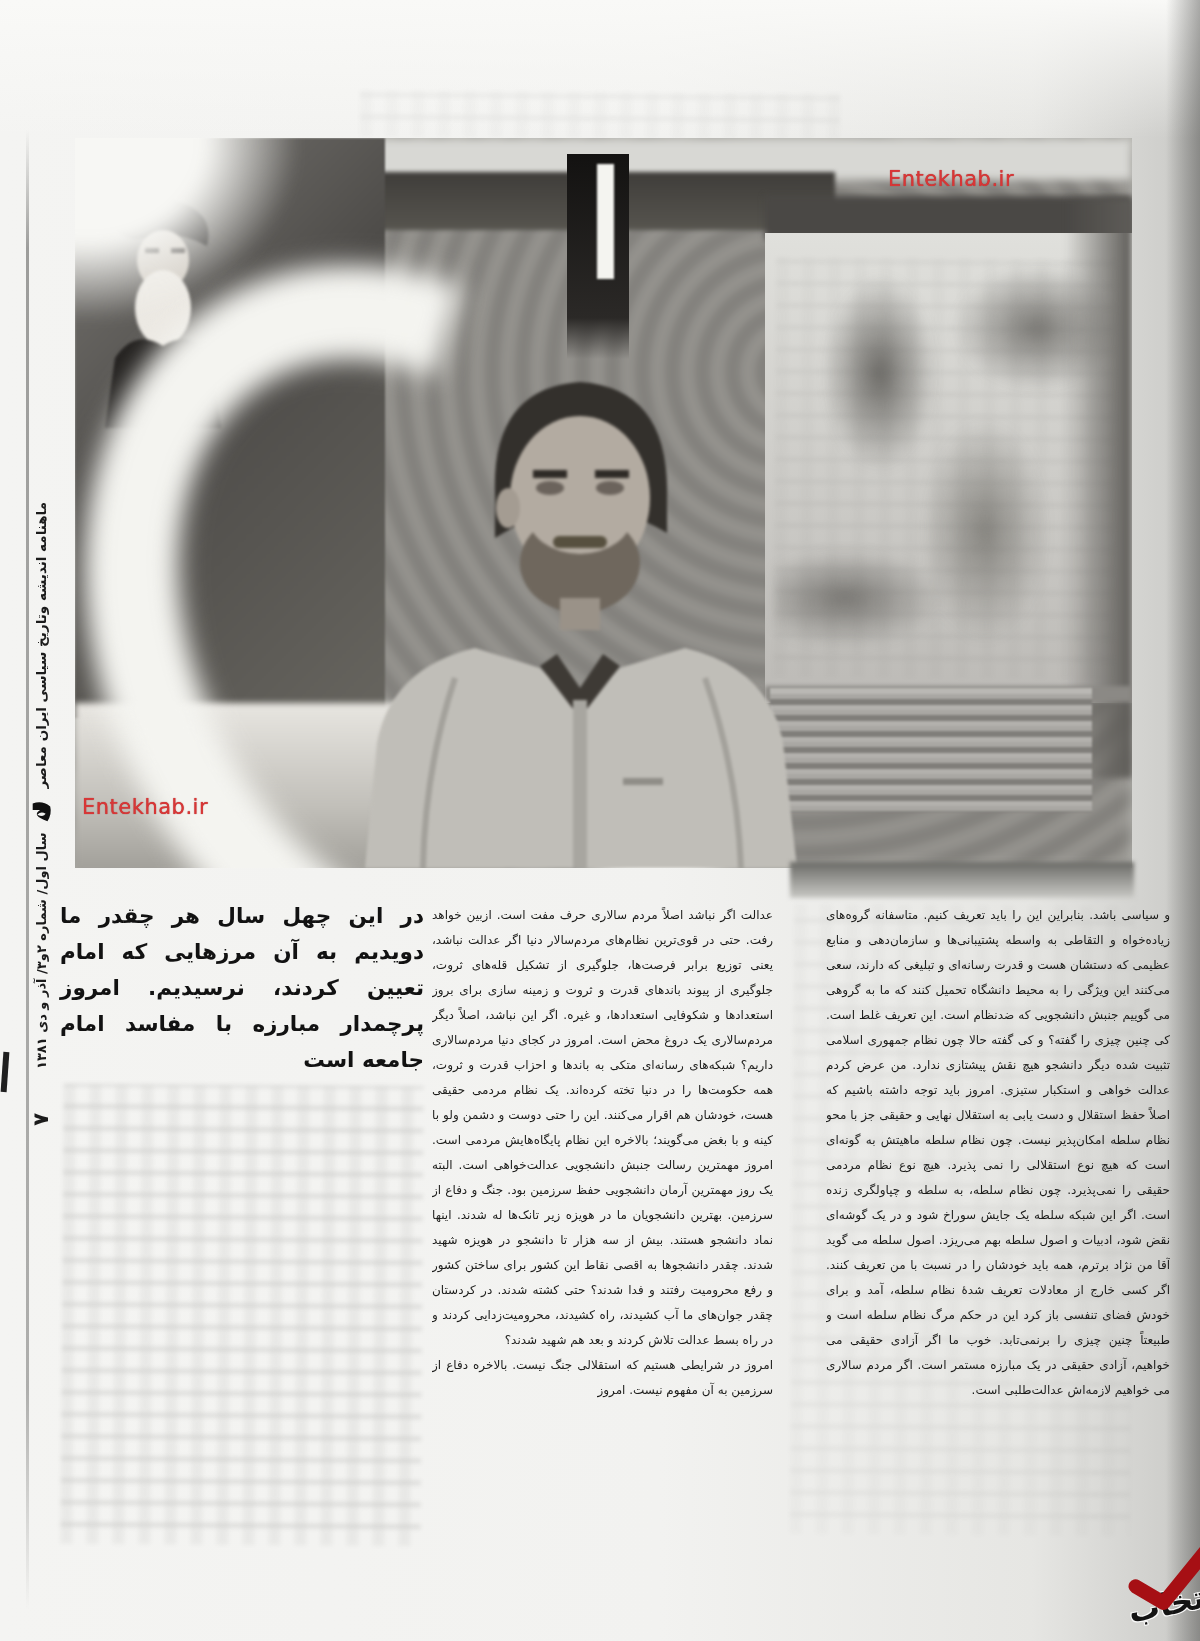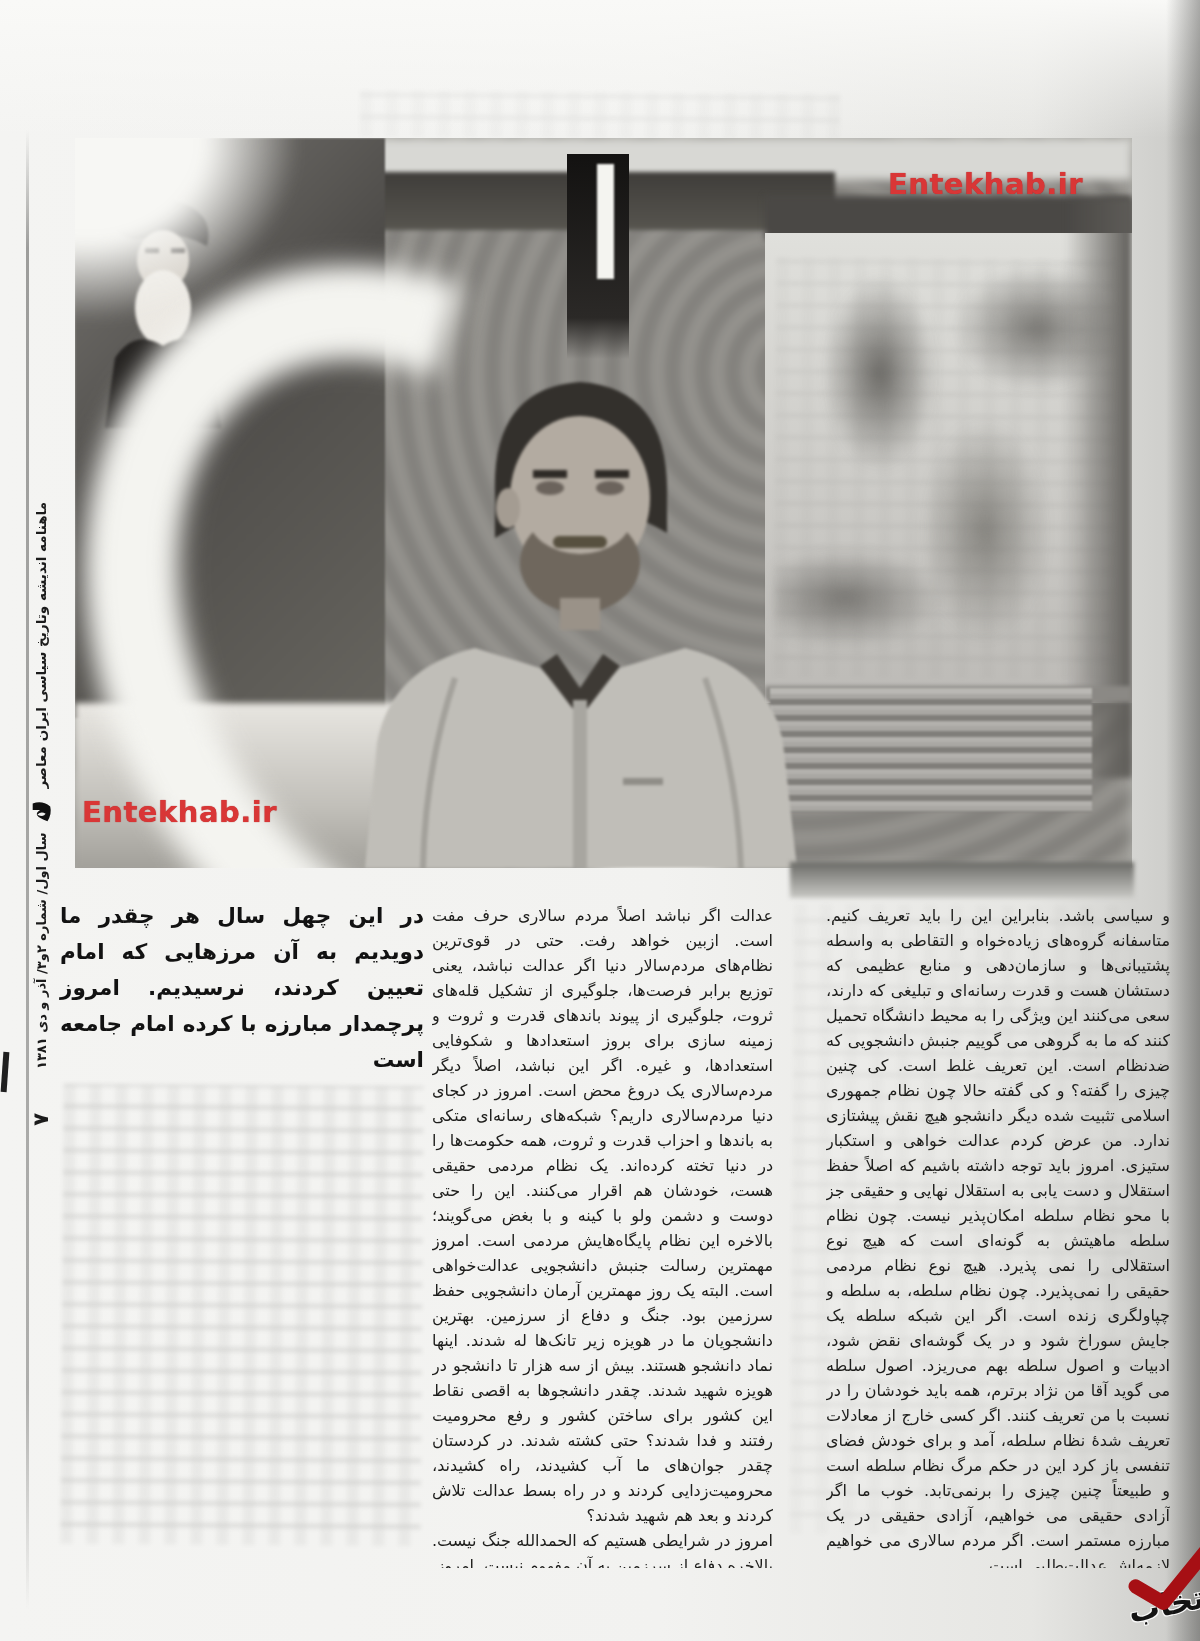--- a/index.html
+++ b/index.html
@@ -56,26 +56,26 @@
   .photo-extra{position:absolute;left:790px;top:862px;width:344px;height:36px;
     background:linear-gradient(180deg,#6a6a66,#c9c9c5);filter:blur(2px);}
 
   
   .bleed{position:absolute;opacity:.28;filter:blur(2px);transform:rotate(.4deg);
     background:repeating-linear-gradient(0deg, rgba(100,100,98,0) 0 17px, rgba(100,100,98,.5) 17px 22px),
                repeating-linear-gradient(90deg, rgba(100,100,98,.25) 0 12px, rgba(100,100,98,0) 12px 26px);}
   .bleed.light{opacity:.12;}
 
   
-  .wm{position:absolute;color:#d93636;font-weight:700;font-size:29px;letter-spacing:.5px;text-shadow:0 0 1px #a52525;}
+  .wm{position:absolute;color:#d93636;font-weight:400;font-size:21px;letter-spacing:.5px;text-shadow:0 0 1px #a52525;}
   .wm-top{left:888px;top:167px;}
   .wm-mid{left:82px;top:795px;}
   .quote{position:absolute;left:60px;top:898px;width:364px;direction:rtl;text-align:justify;
     font-size:21.5px;font-weight:700;line-height:36px;color:#121212;}
-  .col{position:absolute;direction:rtl;text-align:justify;font-size:16px;line-height:25px;color:#1d1d1b;}
+  .col{position:absolute;direction:rtl;text-align:justify;font-size:12px;line-height:25px;color:#1d1d1b;}
   .col p{margin:0;}
   .col-middle{left:432px;top:903px;width:341px;height:665px;overflow:hidden;}
   .col-right{left:826px;top:903px;width:344px;height:665px;overflow:hidden;}
 
   
   .spine{position:absolute;left:28px;top:1092px;width:590px;height:26px;
     transform:rotate(-90deg);transform-origin:top left;
     display:flex;align-items:center;direction:rtl;gap:10px;color:#1b1b1b;white-space:nowrap;}
   .spine-title{font-size:13.5px;font-weight:700;}
   .spine-issue{font-size:13px;font-weight:700;}
@@ -148,25 +148,25 @@
       <path d="M400 330 Q432 420 436 520" stroke="#a3a19b" stroke-width="6" fill="none"></path>
       <rect x="318" y="430" width="40" height="7" fill="#8f8d87"></rect>
     </svg>
     <div class="bleed light" style="left:700px;top:120px;width:340px;height:420px;"></div>
   </div>
   <div class="photo-extra"></div>
 
   <div class="wm wm-top">Entekhab.ir</div>
   <div class="wm wm-mid">Entekhab.ir</div>
 
-  <div class="quote">در این چهل سال هر چقدر ما دویدیم به آن مرزهایی که امام تعیین کردند، نرسیدیم. امروز پرچمدار مبارزه با کرده امام جامعه است</div>
+  <div class="quote">در این چهل سال هر چقدر ما دویدیم به آن مرزهایی که امام تعیین کردند، نرسیدیم. امروز پرچمدار مبارزه با مفاسد امام جامعه است</div>
 
   <div class="col col-middle">
     <p>عدالت اگر نباشد اصلاً مردم سالاری حرف مفت است. ازبین خواهد رفت. حتی در قوی‌ترین نظام‌های مردم‌سالار دنیا اگر عدالت نباشد، یعنی توزیع برابر فرصت‌ها، جلوگیری از تشکیل قله‌های ثروت، جلوگیری از پیوند باندهای قدرت و ثروت و زمینه سازی برای بروز استعدادها و شکوفایی استعدادها، و غیره. اگر این نباشد، اصلاً دیگر مردم‌سالاری یک دروغ محض است. امروز در کجای دنیا مردم‌سالاری داریم؟ شبکه‌های رسانه‌ای متکی به باندها و احزاب قدرت و ثروت، همه حکومت‌ها را در دنیا تخته کرده‌اند. یک نظام مردمی حقیقی هست، خودشان هم اقرار می‌کنند. این را حتی دوست و دشمن ولو با کینه و با بغض می‌گویند؛ بالاخره این نظام پایگاه‌هایش مردمی است. امروز مهمترین رسالت جنبش دانشجویی عدالت‌خواهی است. البته یک روز مهمترین آرمان دانشجویی حفظ سرزمین بود. جنگ و دفاع از سرزمین. بهترین دانشجویان ما در هویزه زیر تانک‌ها له شدند. اینها نماد دانشجو هستند. بیش از سه هزار تا دانشجو در هویزه شهید شدند. چقدر دانشجوها به اقصی نقاط این کشور برای ساختن کشور و رفع محرومیت رفتند و فدا شدند؟ حتی کشته شدند. در کردستان چقدر جوان‌های ما آب کشیدند، راه کشیدند، محرومیت‌زدایی کردند و در راه بسط عدالت تلاش کردند و بعد هم شهید شدند؟</p>
-    <p>امروز در شرایطی هستیم که الحمدالله جنگ نیست. بالاخره دفاع از سرزمین به آن مفهوم نیست. امروز</p>
+    <p>امروز در شرایطی هستیم که استقلالی جنگ نیست. بالاخره دفاع از سرزمین به آن مفهوم نیست. امروز</p>
   </div>
   <div class="col col-right">
     <p>و سیاسی باشد. بنابراین این را باید تعریف کنیم. متاسفانه گروه‌های زیاده‌خواه و التقاطی به واسطه پشتیبانی‌ها و سازمان‌دهی و منابع عظیمی که دستشان هست و قدرت رسانه‌ای و تبلیغی که دارند، سعی می‌کنند این ویژگی را به محیط دانشگاه تحمیل کنند که ما به گروهی می گوییم جنبش دانشجویی که ضدنظام است. این تعریف غلط است. کی چنین چیزی را گفته؟ و کی گفته حالا چون نظام جمهوری اسلامی تثبیت شده دیگر دانشجو هیچ نقش پیشتازی ندارد. من عرض کردم عدالت خواهی و استکبار ستیزی. امروز باید توجه داشته باشیم که اصلاً حفظ استقلال و دست یابی به استقلال نهایی و حقیقی جز با محو نظام سلطه امکان‌پذیر نیست. چون نظام سلطه ماهیتش به گونه‌ای است که هیچ نوع استقلالی را نمی پذیرد. هیچ نوع نظام مردمی حقیقی را نمی‌پذیرد. چون نظام سلطه، به سلطه و چپاولگری زنده است. اگر این شبکه سلطه یک جایش سوراخ شود و در یک گوشه‌ای نقض شود، ادبیات و اصول سلطه بهم می‌ریزد. اصول سلطه می گوید آقا من نژاد برترم، همه باید خودشان را در نسبت با من تعریف کنند. اگر کسی خارج از معادلات تعریف شدهٔ نظام سلطه، آمد و برای خودش فضای تنفسی باز کرد این در حکم مرگ نظام سلطه است و طبیعتاً چنین چیزی را برنمی‌تابد. خوب ما اگر آزادی حقیقی می خواهیم، آزادی حقیقی در یک مبارزه مستمر است. اگر مردم سالاری می خواهیم لازمه‌اش عدالت‌طلبی است.</p>
   </div>
 
   <div class="spine">
     <span class="spine-title">ماهنامه اندیشه وتاریخ سیاسی ایران معاصر</span>
     <svg class="spine-logo" viewBox="0 0 26 26">
       <path d="M2 20 Q8 2 14 12 L14 4 L21 4 Q25 14 18 23 Q10 25 2 20 Z" fill="#111"></path>
       <path d="M9 9 Q13 13 10 18 Q6 16 9 9 Z" fill="#f2f2f0"></path>

